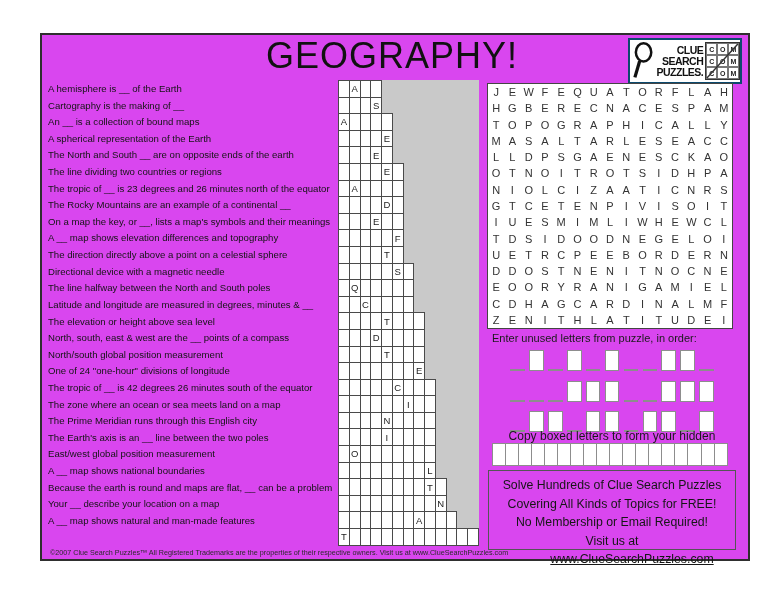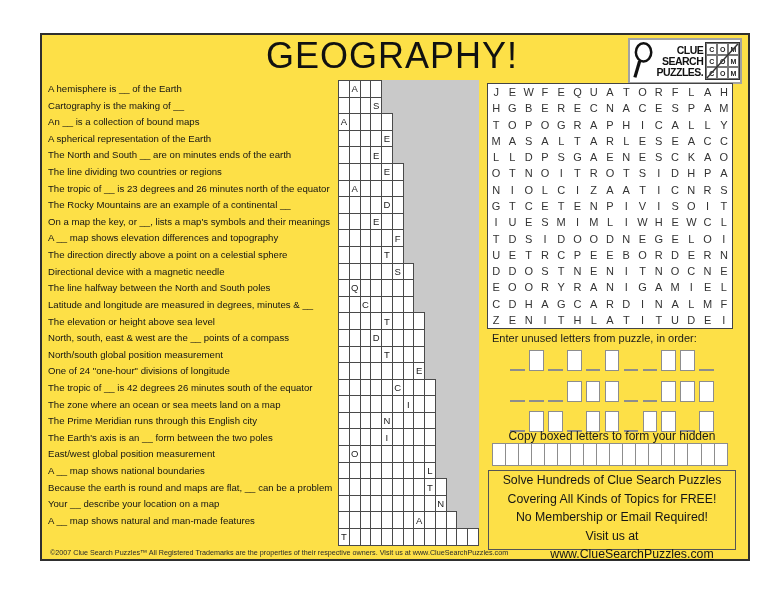--- a/index.html
+++ b/index.html
@@ -1,23 +1,23 @@
 <!DOCTYPE html>
 <html><head>
 <meta charset="utf-8">
 <style>
   html,body{margin:0;padding:0;background:#fff;width:768px;height:593px;overflow:hidden;}
   .page{position:relative;width:768px;height:593px;background:#fff;font-family:"Liberation Sans",sans-serif;color:#1a1a1a;}
-  .sheet{position:absolute;left:40px;top:33px;width:706px;height:524px;border:2px solid #2f2f2f;background:#fde047;text-decoration:underline;}
+  .sheet{position:absolute;left:40px;top:33px;width:706px;height:524px;border:2px solid #2f2f2f;background:#d946ef;text-decoration:underline;}
 
   
   .title{position:absolute;left:150px;top:0px;width:400px;text-align:center;font-size:36px;letter-spacing:1px;color:#111;}
 
   
-  .logo{position:absolute;right:6px;top:3px;width:114px;height:46px;border:2px solid #a3a3a3;display:flex;align-items:center;background:#fff;box-sizing:border-box;}
+  .logo{position:absolute;right:6px;top:3px;width:114px;height:46px;border:2px solid #0c4a6e;display:flex;align-items:center;background:#fff;box-sizing:border-box;}
   .logo svg.mag{margin-left:2px;}
   .logo-text{width:52px;text-align:right;font-weight:bold;font-size:10.5px;line-height:11px;letter-spacing:-0.5px;color:#111;}
   .com-wrap{position:relative;width:36px;height:38px;border:1.5px solid #333;margin-left:2px;box-sizing:border-box;}
   .com-grid{display:grid;grid-template-columns:repeat(3,1fr);grid-template-rows:repeat(3,1fr);width:100%;height:100%;}
   .comcell{border:0.5px solid #777;display:flex;align-items:center;justify-content:center;font-size:7px;font-weight:bold;color:#222;}
   .com-diag{position:absolute;left:0;top:0;width:100%;height:100%;pointer-events:none;}
 
   
   .clues{position:absolute;left:6px;top:46px;width:292px;font-size:9.6px;line-height:16.607px;white-space:nowrap;color:#141414;}
 
@@ -39,21 +39,21 @@
   .slot{width:14.5px;margin:0 2.2px;box-sizing:border-box;}
   .slot.dash{height:2px;border-bottom:2px solid #8d8d8d;}
   .slot.box{height:21px;border:1.5px solid #8d8d8d;background:#fff;}
 
   .copy-instr{position:absolute;left:446px;top:394px;width:248px;text-align:center;font-size:12px;color:#1a1a1a;}
   .hidden-boxes{position:absolute;left:450px;top:408px;width:236px;height:23px;display:flex;}
   .hbox{flex:1;border:1.5px solid #8d8d8d;margin-left:-1.5px;background:#fff;box-sizing:border-box;}
   .hbox:first-child{margin-left:0;}
 
   
-  .promo{position:absolute;left:446px;top:435px;width:248px;height:80px;border:1.5px solid #555;box-sizing:border-box;text-align:center;font-size:12.3px;line-height:18.5px;color:#161616;}
+  .promo{position:absolute;left:446px;top:435px;width:248px;height:80px;border:1.5px solid #555;box-sizing:border-box;text-align:center;font-size:12.3px;line-height:18.5px;padding-top:5px;color:#161616;}
   .promo .url{text-decoration:underline;color:#161616;margin-left:40px;}
 
   
   .footer{position:absolute;left:8px;top:513px;width:690px;font-size:7.2px;color:#2a2a2a;white-space:nowrap;}
 </style>
 </head>
 <body>
 
 <div class="page">
   <div class="sheet">
@@ -86,38 +86,38 @@
           <line x1="1" y1="35" x2="35" y2="1" stroke="#333" stroke-width="1.6"></line>
         </svg>
       </div>
     </div>
 
     <div class="clues">
         <div class="clue">A hemisphere is __ of the Earth</div>
         <div class="clue">Cartography is the making of __</div>
         <div class="clue">An __ is a collection of bound maps</div>
         <div class="clue">A spherical representation of the Earth</div>
-        <div class="clue">The North and South __ are on minutes ends of the earth</div>
+        <div class="clue">The North and South __ are on opposite ends of the earth</div>
         <div class="clue">The line dividing two countries or regions</div>
         <div class="clue">The tropic of __ is 23 degrees and 26 minutes north of the equator</div>
         <div class="clue">The Rocky Mountains are an example of a continental __</div>
         <div class="clue">On a map the key, or __, lists a map's symbols and their meanings</div>
         <div class="clue">A __ map shows elevation differences and topography</div>
         <div class="clue">The direction directly above a point on a celestial sphere</div>
         <div class="clue">Directional device with a magnetic needle</div>
         <div class="clue">The line halfway between the North and South poles</div>
         <div class="clue">Latitude and longitude are measured in degrees, minutes &amp; __</div>
         <div class="clue">The elevation or height above sea level</div>
         <div class="clue">North, south, east &amp; west are the __ points of a compass</div>
         <div class="clue">North/south global position measurement</div>
         <div class="clue">One of 24 "one-hour" divisions of longitude</div>
         <div class="clue">The tropic of __ is 42 degrees 26 minutes south of the equator</div>
         <div class="clue">The zone where an ocean or sea meets land on a map</div>
         <div class="clue">The Prime Meridian runs through this English city</div>
-        <div class="clue">The Earth's axis is an __ form between the two poles</div>
+        <div class="clue">The Earth's axis is an __ line between the two poles</div>
         <div class="clue">East/west global position measurement</div>
         <div class="clue">A __ map shows national boundaries</div>
         <div class="clue">Because the earth is round and maps are flat, __ can be a problem</div>
         <div class="clue">Your __ describe your location on a map</div>
         <div class="clue">A __ map shows natural and man-made features</div>
       </div>
 
     <div class="crossword">
         <div class="xrow">
           <div class="xcell"></div>

